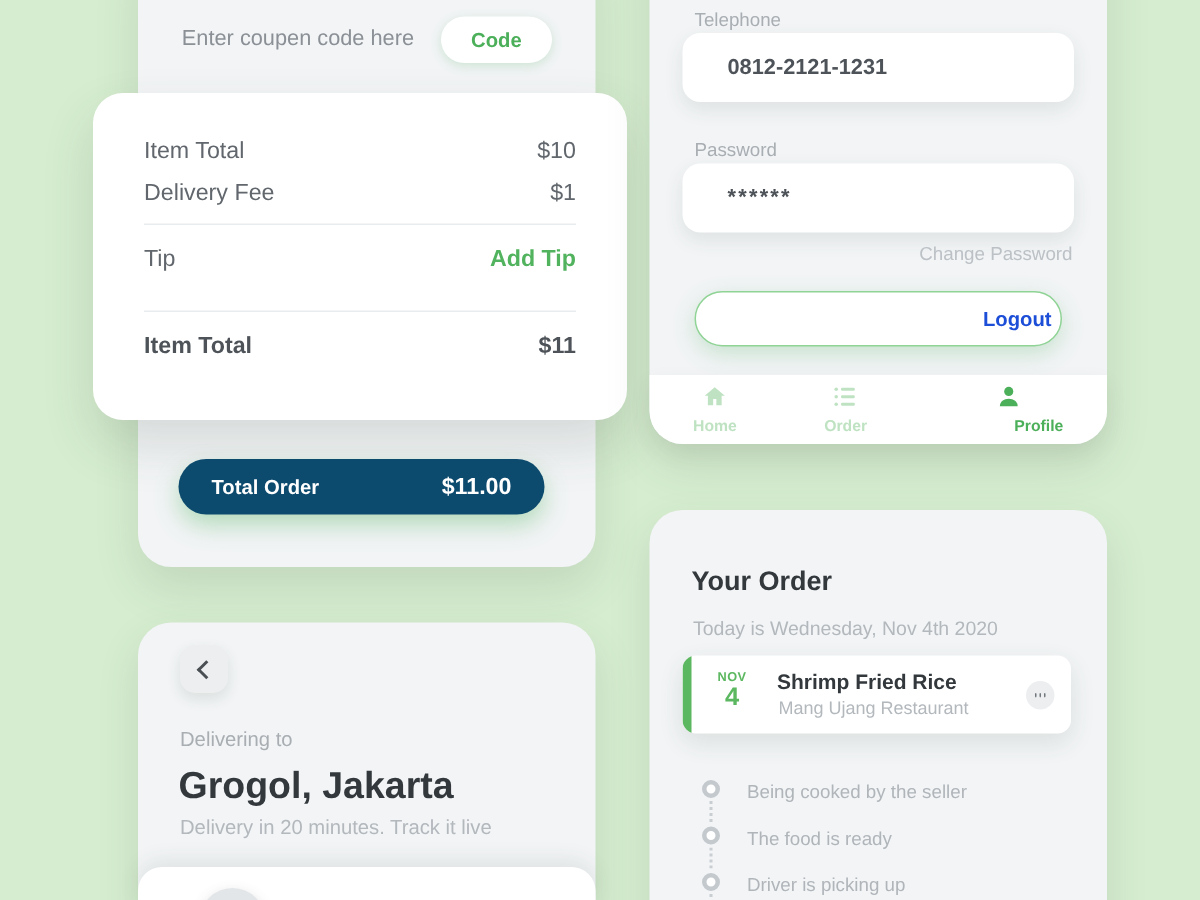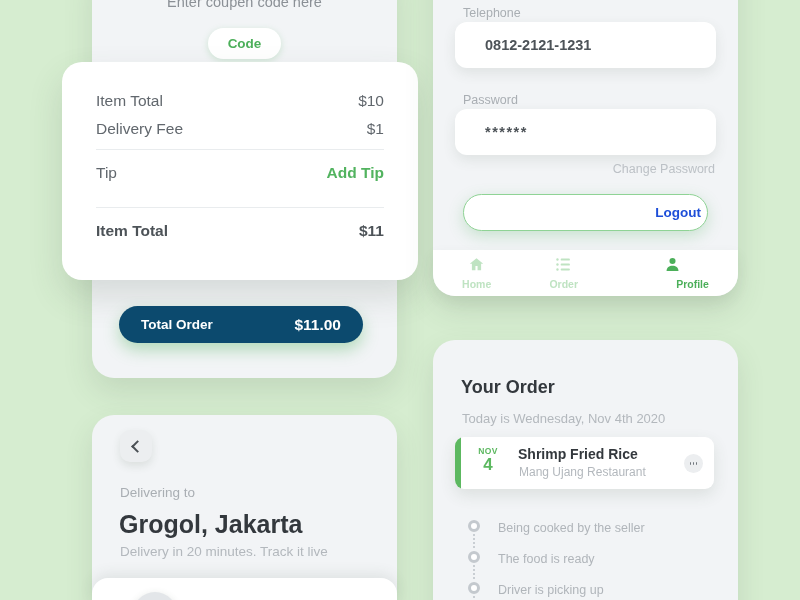--- a/index.html
+++ b/index.html
@@ -12,21 +12,21 @@
   .panel{position:absolute;overflow:hidden;}
 
   
   #checkout-panel{
     left:92px;top:-40px;width:305px;height:418px;
     background:#f2f4f6;border-radius:22px;
     box-shadow:0 14px 30px rgba(60,80,60,.13);
   }
   #coupon-row{
     position:absolute;left:0;top:40px;width:305px;height:52px;
-    display:flex;align-items:center;justify-content:center;gap:18px;flex-direction:column;
+    display:flex;align-items:center;justify-content:center;gap:18px;
   }
   #coupon-placeholder{font-size:14.5px;color:#8b9096;}
   #coupon-code-btn{
     background:#ffffff;color:#4caf5a;font-size:13.5px;font-weight:700;
     padding:8px 20px;border-radius:20px;border:none;
     box-shadow:0 2px 7px rgba(76,175,90,.22);
   }
 
   #summary-card{
     position:absolute;left:62px;top:62px;width:356px;height:218px;

